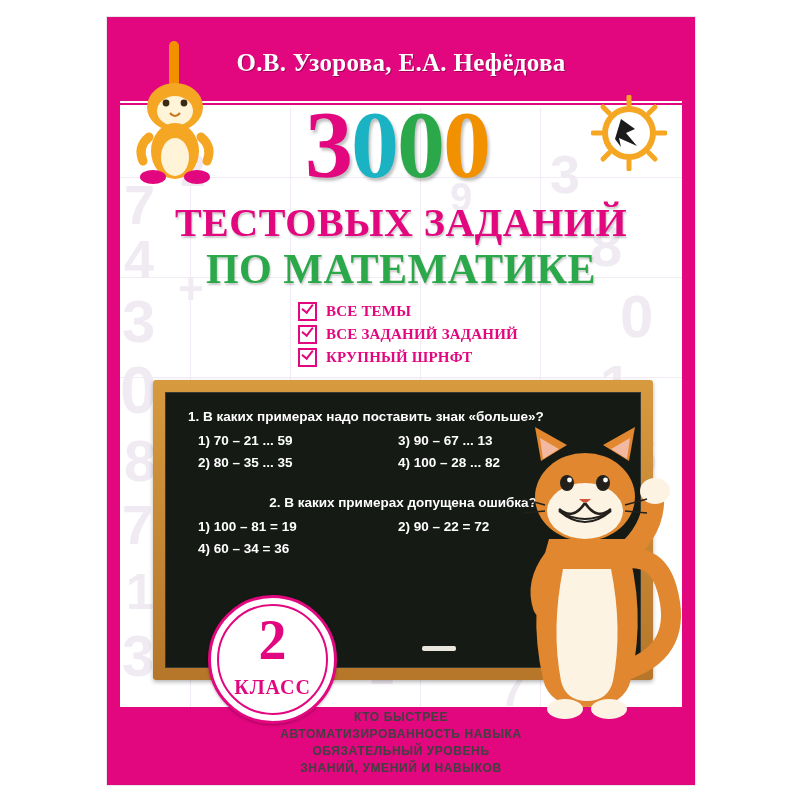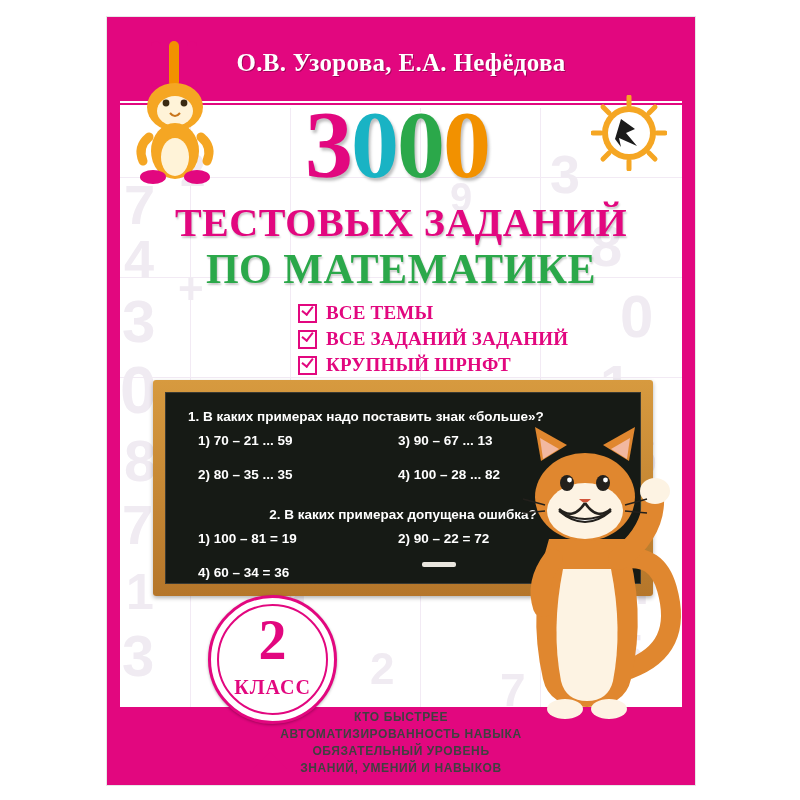--- a/index.html
+++ b/index.html
@@ -169,33 +169,33 @@
     position: absolute;
     left: 2px; top: 0px;
     width: 9px; height: 5px;
     border-left: 2px solid #e2077f;
     border-bottom: 2px solid #e2077f;
     transform: rotate(-52deg);
   }
   .bullet-text {
     font-family: "Liberation Serif", serif;
     font-weight: bold;
-    font-size: 19px;
+    font-size: 15px;
     color: #e2077f;
     letter-spacing: .2px;
     white-space: nowrap;
   }
 
   
   .board-wrap {
     position: absolute;
     left: 46px;
     top: 363px;
     width: 500px;
-    height: 216px;
+    height: 300px;
     background: linear-gradient(#d79a3f,#b5762a);
     border-radius: 3px;
     box-shadow: 0 2px 4px rgba(0,0,0,.3);
     padding: 12px;
     box-sizing: border-box;
   }
   .board {
     width: 100%;
     height: 100%;
     background: #161a15;
@@ -211,21 +211,21 @@
     color: #ffffff;
     font-family: "Liberation Sans", sans-serif;
     font-weight: bold;
     font-size: 13.5px;
   }
   .q-title { margin-bottom: 9px; }
   .q-title.second { margin-top: 25px; text-align: center; }
   .opts {
     display: grid;
     grid-template-columns: 200px 1fr;
-    row-gap: 19px;
+    row-gap: 7px;
     padding-left: 10px;
     font-size: 13.5px;
   }
   .chalk-tray {
     position: absolute;
     left: 54%;
     bottom: 16px;
     width: 34px;
     height: 5px;
     background: #e9e6de;

